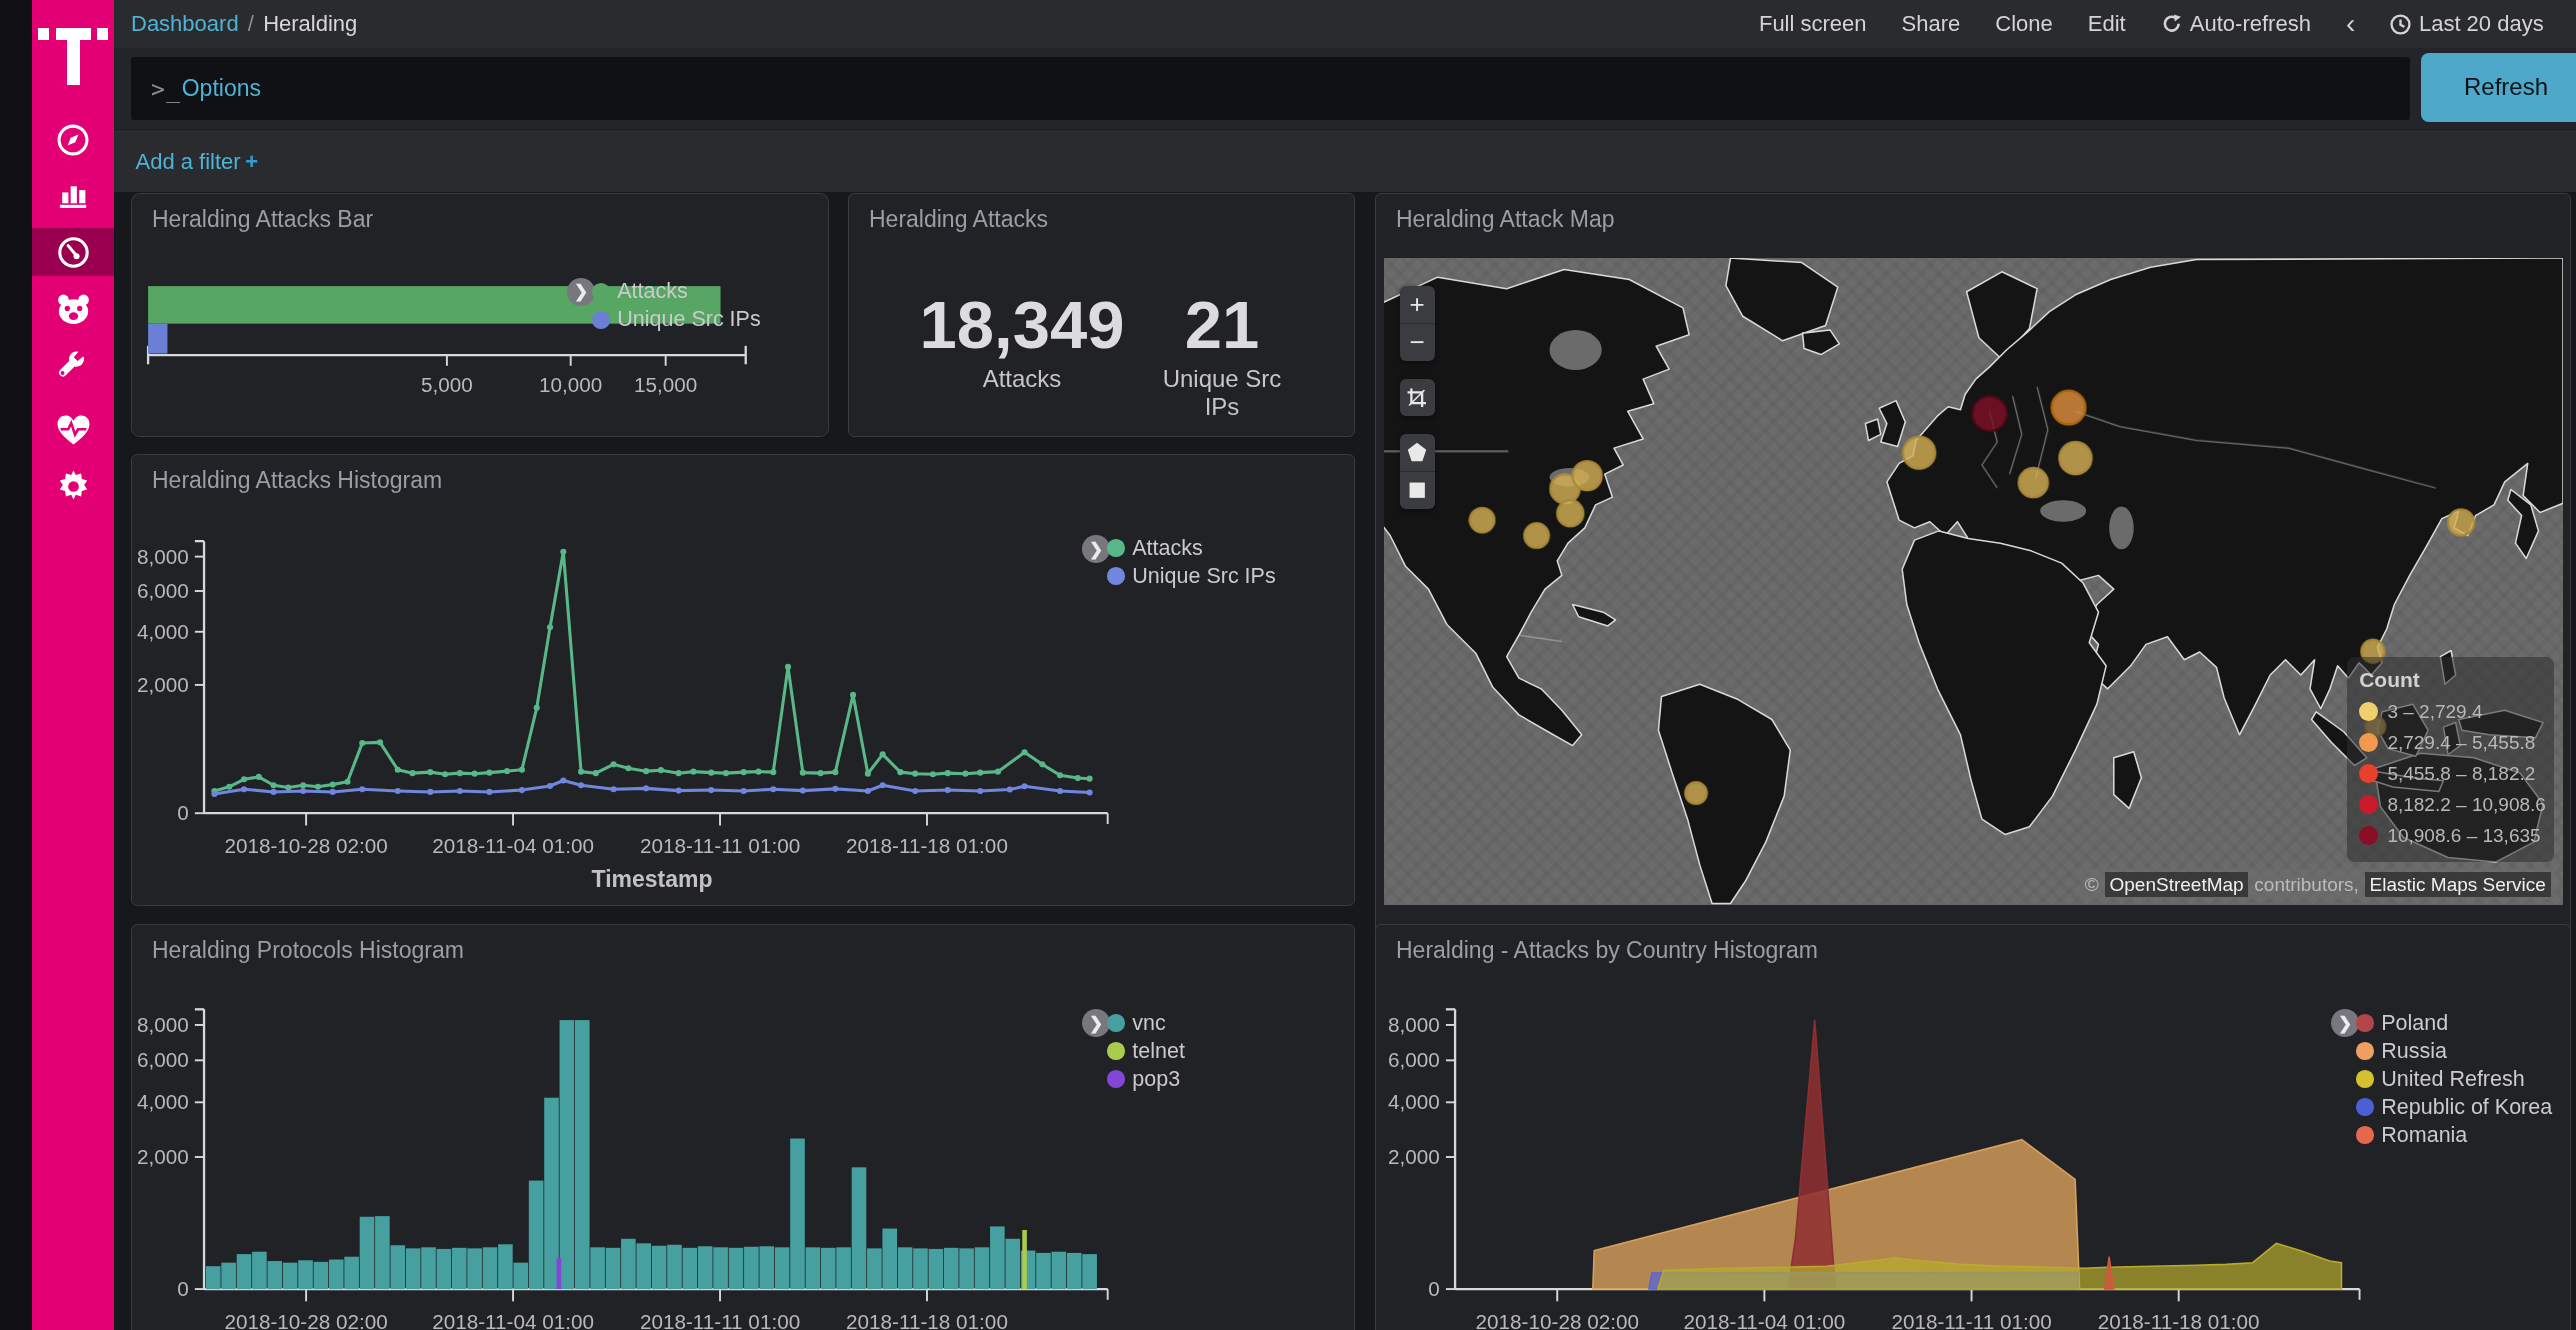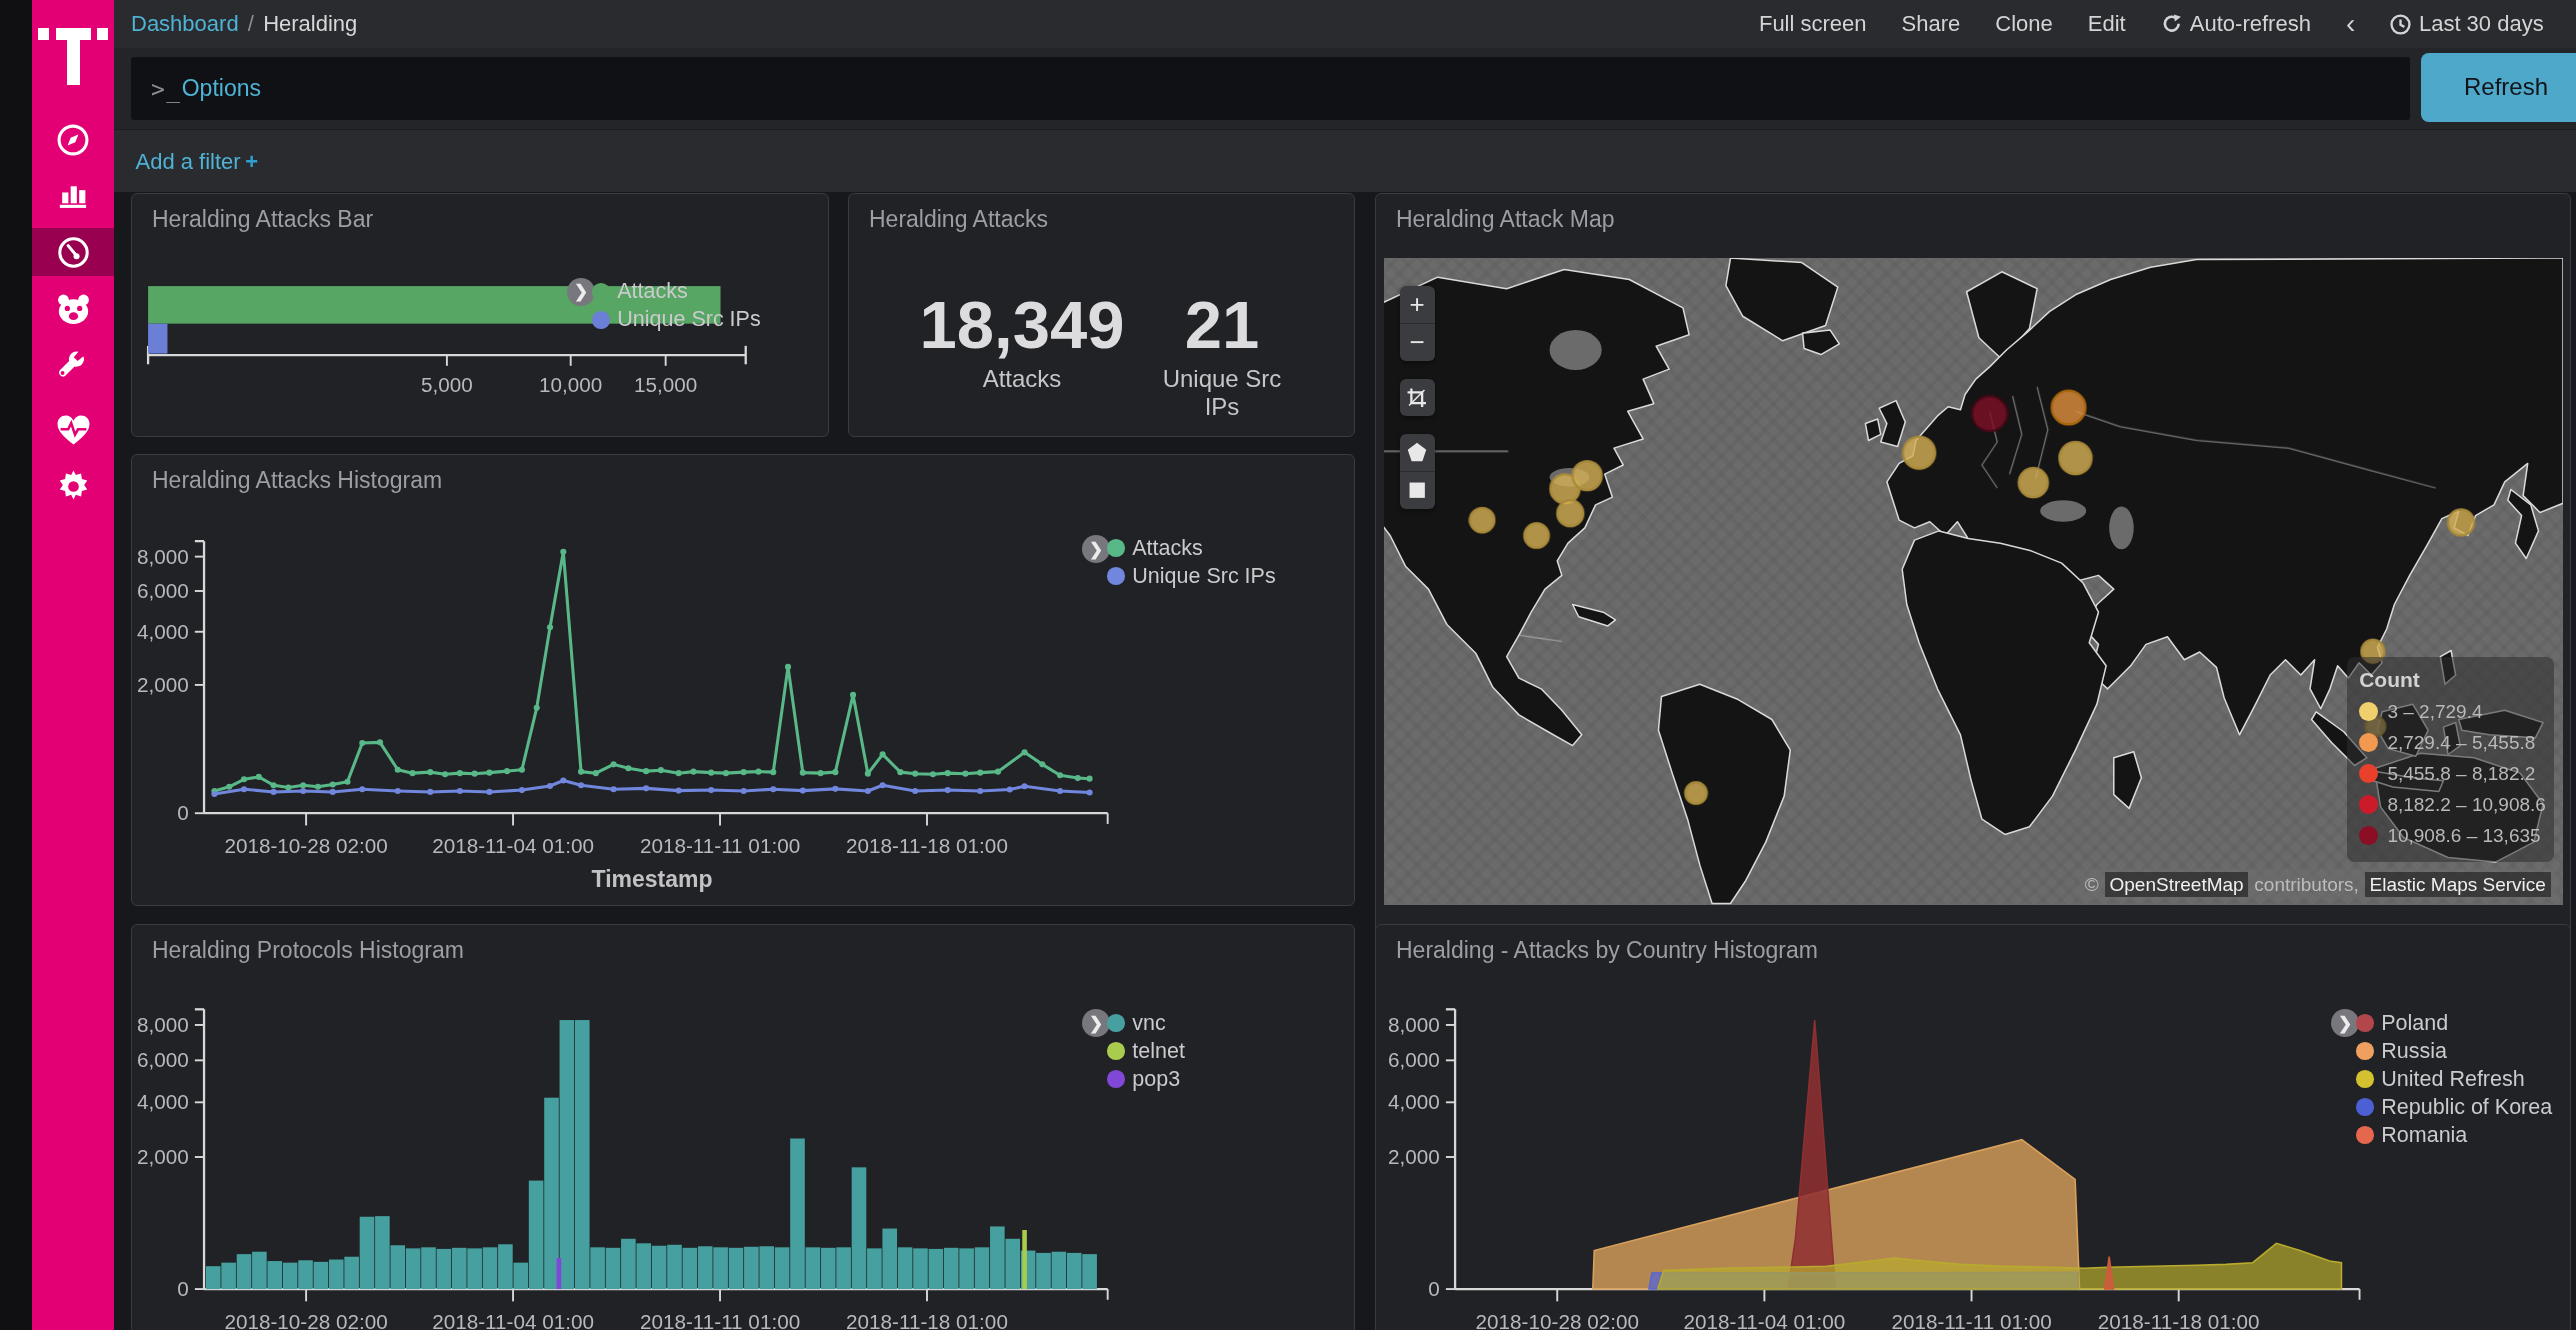--- a/index.html
+++ b/index.html
@@ -149,21 +149,21 @@
         <polygon points="17,2 26,5 18,11" fill="#d4d4d6"></polygon>
       </svg>
       <span>Auto-refresh</span>
     </span>
     <span class="chev">‹</span>
     <span class="nav-btn">
       <svg width="21" height="21" viewBox="0 0 27 27">
         <circle cx="13.5" cy="13.5" r="11.5" fill="none" stroke="#d4d4d6" stroke-width="3"></circle>
         <polyline points="13.5,7 13.5,14 18.5,16.5" fill="none" stroke="#d4d4d6" stroke-width="3"></polyline>
       </svg>
-      <span>Last 30 days</span>
+      <span>Last 20 days</span>
     </span>
     <span class="chev">›</span>
   </div>
 </div>
 
 <div id="searchrow" class="abs">
   <div id="searchbox">
     <span id="prompt">&gt;_</span>
     <span id="options-link">Options</span>
   </div>
@@ -171,21 +171,21 @@
 </div>
 
 <div id="filterrow" class="abs">
   <span id="add-filter">
     <span>Add a filter</span><b>+</b>
   </span>
 </div>
 
 <div id="content" class="abs">
 
-  <div class="panel" style="left:17px;top:0.8px;width:698px;height:244px;">
+  <div class="panel" style="left:17px;top:0.8px;width:698px;height:244px;border-radius:9px;">
     <div class="panel-title">Heralding Attacks Bar</div>
     <svg id="svg-attacks-bar" width="698" height="244" viewBox="0 0 911 318">
         <line x1="21" y1="210" x2="801" y2="210" stroke="#d8d8d8" stroke-width="3"></line>
         <line x1="21" y1="198" x2="21" y2="222" stroke="#d8d8d8" stroke-width="3"></line>
         <line x1="801" y1="198" x2="801" y2="222" stroke="#d8d8d8" stroke-width="3"></line>
         <line x1="411" y1="210" x2="411" y2="224" stroke="#d8d8d8" stroke-width="2.5"></line>
         <text x="411" y="258" font-size="27" fill="#b9b9bd" text-anchor="middle" font-weight="400">5,000</text>
         <line x1="572.543289325507" y1="210" x2="572.543289325507" y2="224" stroke="#d8d8d8" stroke-width="2.5"></line>
         <text x="572.543289325507" y="258" font-size="27" fill="#b9b9bd" text-anchor="middle" font-weight="400">10,000</text>
         <line x1="696.499814951862" y1="210" x2="696.499814951862" y2="224" stroke="#d8d8d8" stroke-width="2.5"></line>

